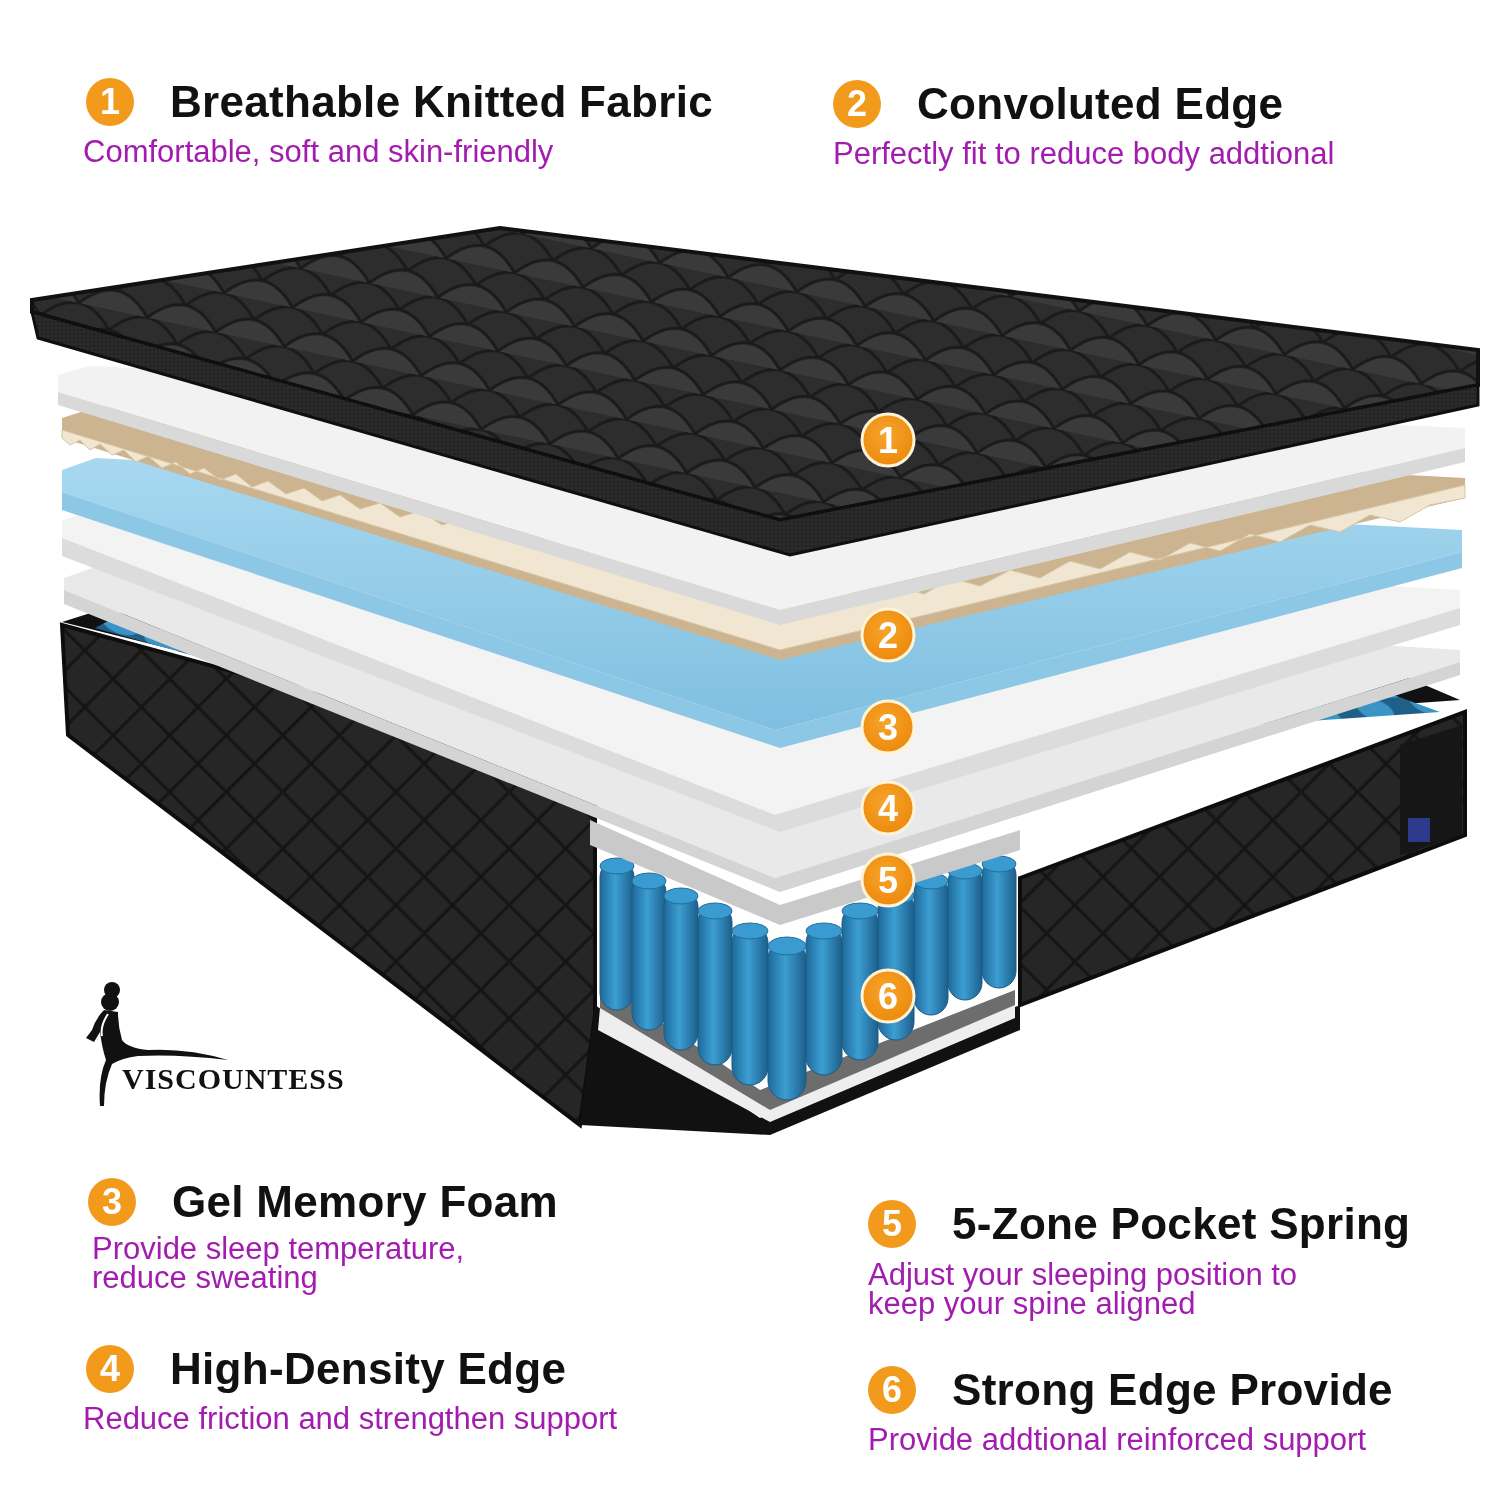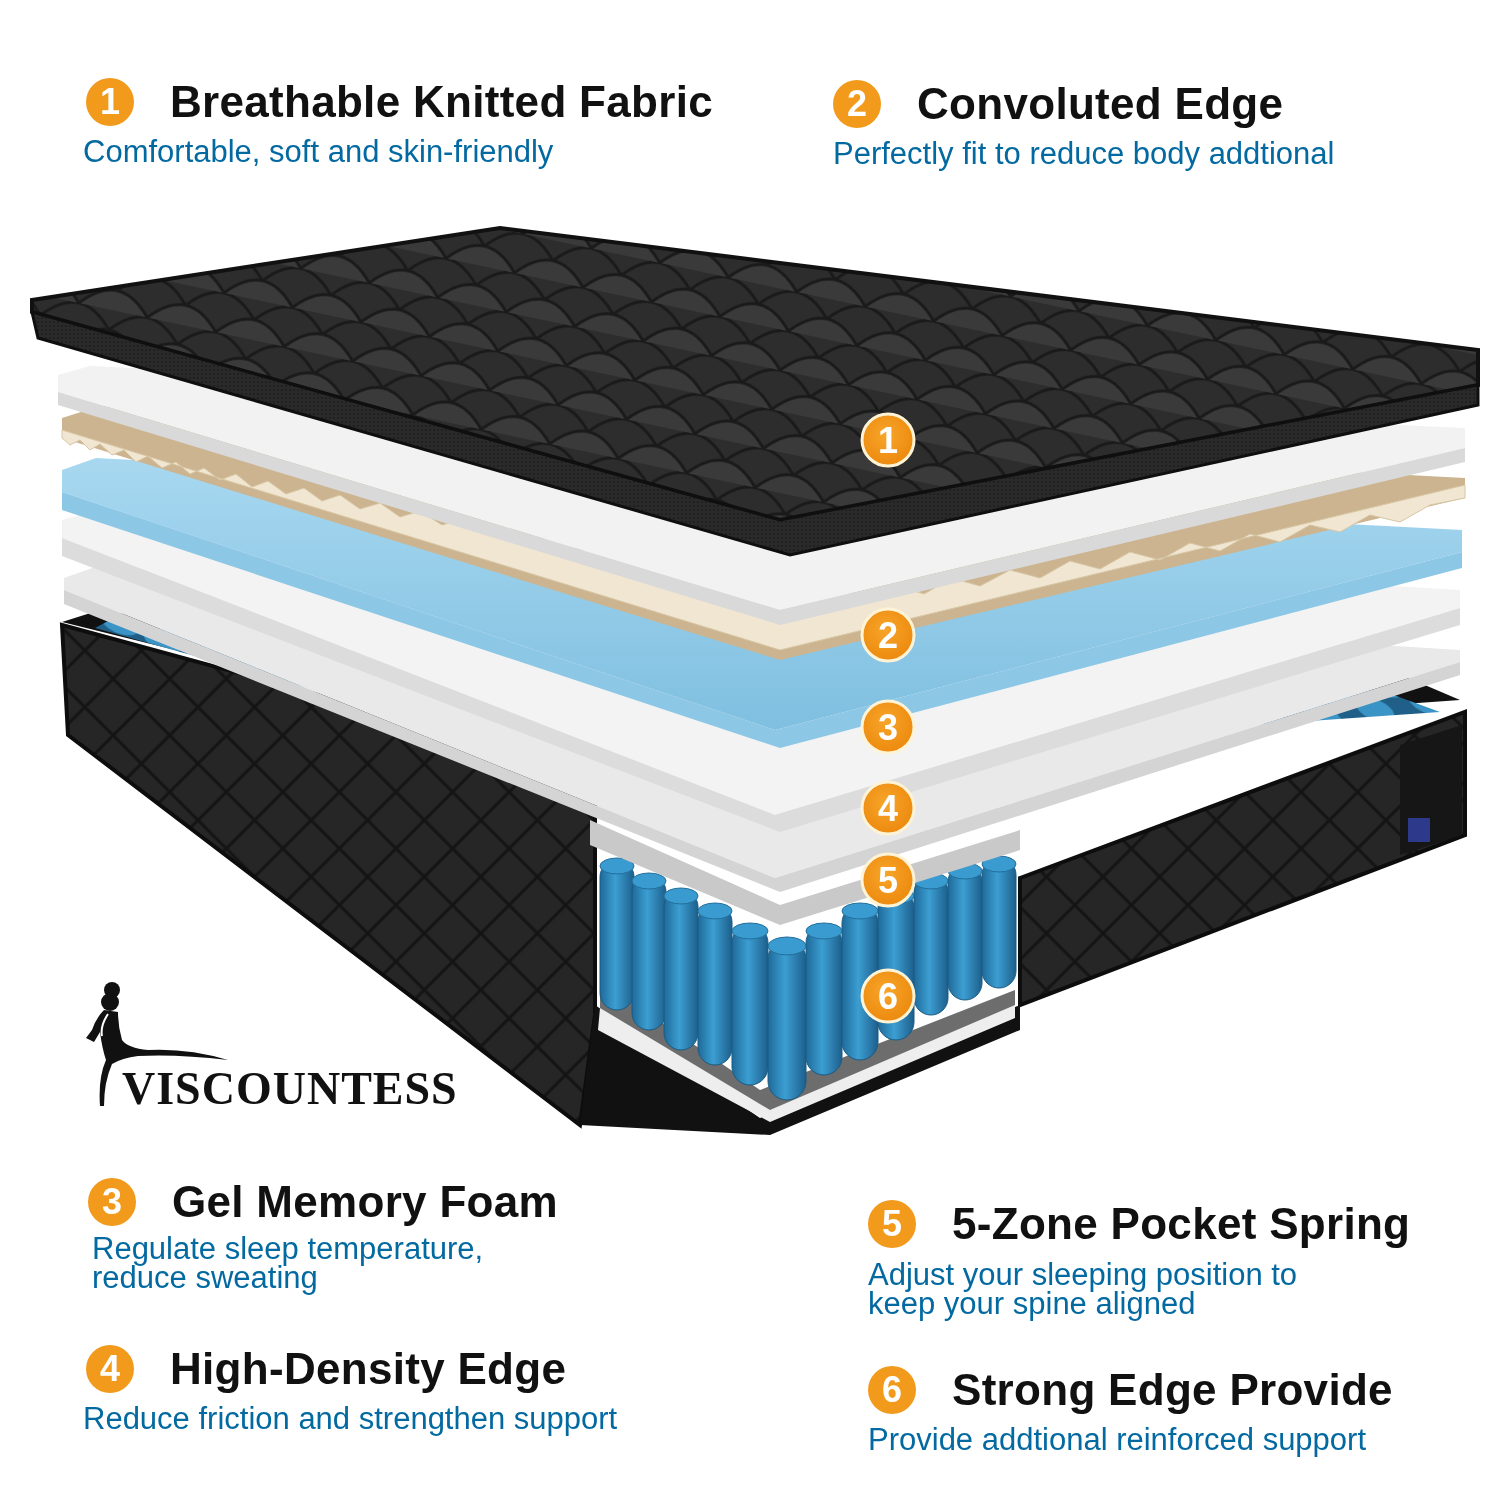--- a/index.html
+++ b/index.html
@@ -4,26 +4,26 @@
 <style>
   html, body { margin: 0; padding: 0; background: #ffffff; }
   body { width: 1500px; height: 1500px; position: relative; overflow: hidden;
          font-family: "Liberation Sans", "DejaVu Sans", sans-serif; color: #111; }
   .feature { position: absolute; }
   .feature .head { display: flex; align-items: center; }
   .badge { width: 48px; height: 48px; border-radius: 50%; background: #f29a1c;
            color: #fff; font-weight: bold; font-size: 36px; display: flex;
            align-items: center; justify-content: center; flex-shrink: 0; margin-right: 4px; }
   .title { font-size: 44px; font-weight: bold; letter-spacing: 0.3px; line-height: 1; color: #111; margin-left: 32px; }
-  .desc { font-size: 31px; line-height: 1.0; color: #0369a1; margin-top: 10px; white-space: pre-line; }
+  .desc { font-size: 31px; line-height: 1.0; color: #a21caf; margin-top: 10px; white-space: pre-line; }
   #illus { position: absolute; left: 0; top: 0; }
   .marker-num { font-family: "Liberation Sans", sans-serif; font-weight: bold; }
   #logo { position: absolute; left: 78px; top: 978px; width: 450px; height: 135px; }
   #logo .word { position: absolute; left: 44px; top: 84px; font-family: "Liberation Serif", "DejaVu Serif", serif;
-                font-weight: bold; font-size: 46px; letter-spacing: 1px; color: #111; }
+                font-weight: bold; font-size: 30px; letter-spacing: 1px; color: #111; }
 </style>
 </head>
 <body>
 
 <div class="feature" style="left:86px; top:78px;">
   <div class="head">
     <div class="badge">1</div>
     <div class="title">Breathable Knitted Fabric</div>
   </div>
   <div class="desc" style="margin-left:-3px">Comfortable, soft and skin-friendly</div>
@@ -35,21 +35,21 @@
     <div class="title">Convoluted Edge</div>
   </div>
   <div class="desc">Perfectly fit to reduce body addtional</div>
 </div>
 
 <div class="feature" style="left:88px; top:1178px;">
   <div class="head">
     <div class="badge">3</div>
     <div class="title">Gel Memory Foam</div>
   </div>
-  <div class="desc" style="margin-left:4px; margin-top:8px; line-height:0.95">Regulate sleep temperature,
+  <div class="desc" style="margin-left:4px; margin-top:8px; line-height:0.95">Provide sleep temperature,
 reduce sweating</div>
 </div>
 
 <div class="feature" style="left:86px; top:1345px;">
   <div class="head">
     <div class="badge">4</div>
     <div class="title">High-Density Edge</div>
   </div>
   <div class="desc" style="margin-left:-3px">Reduce friction and strengthen support</div>
 </div>

